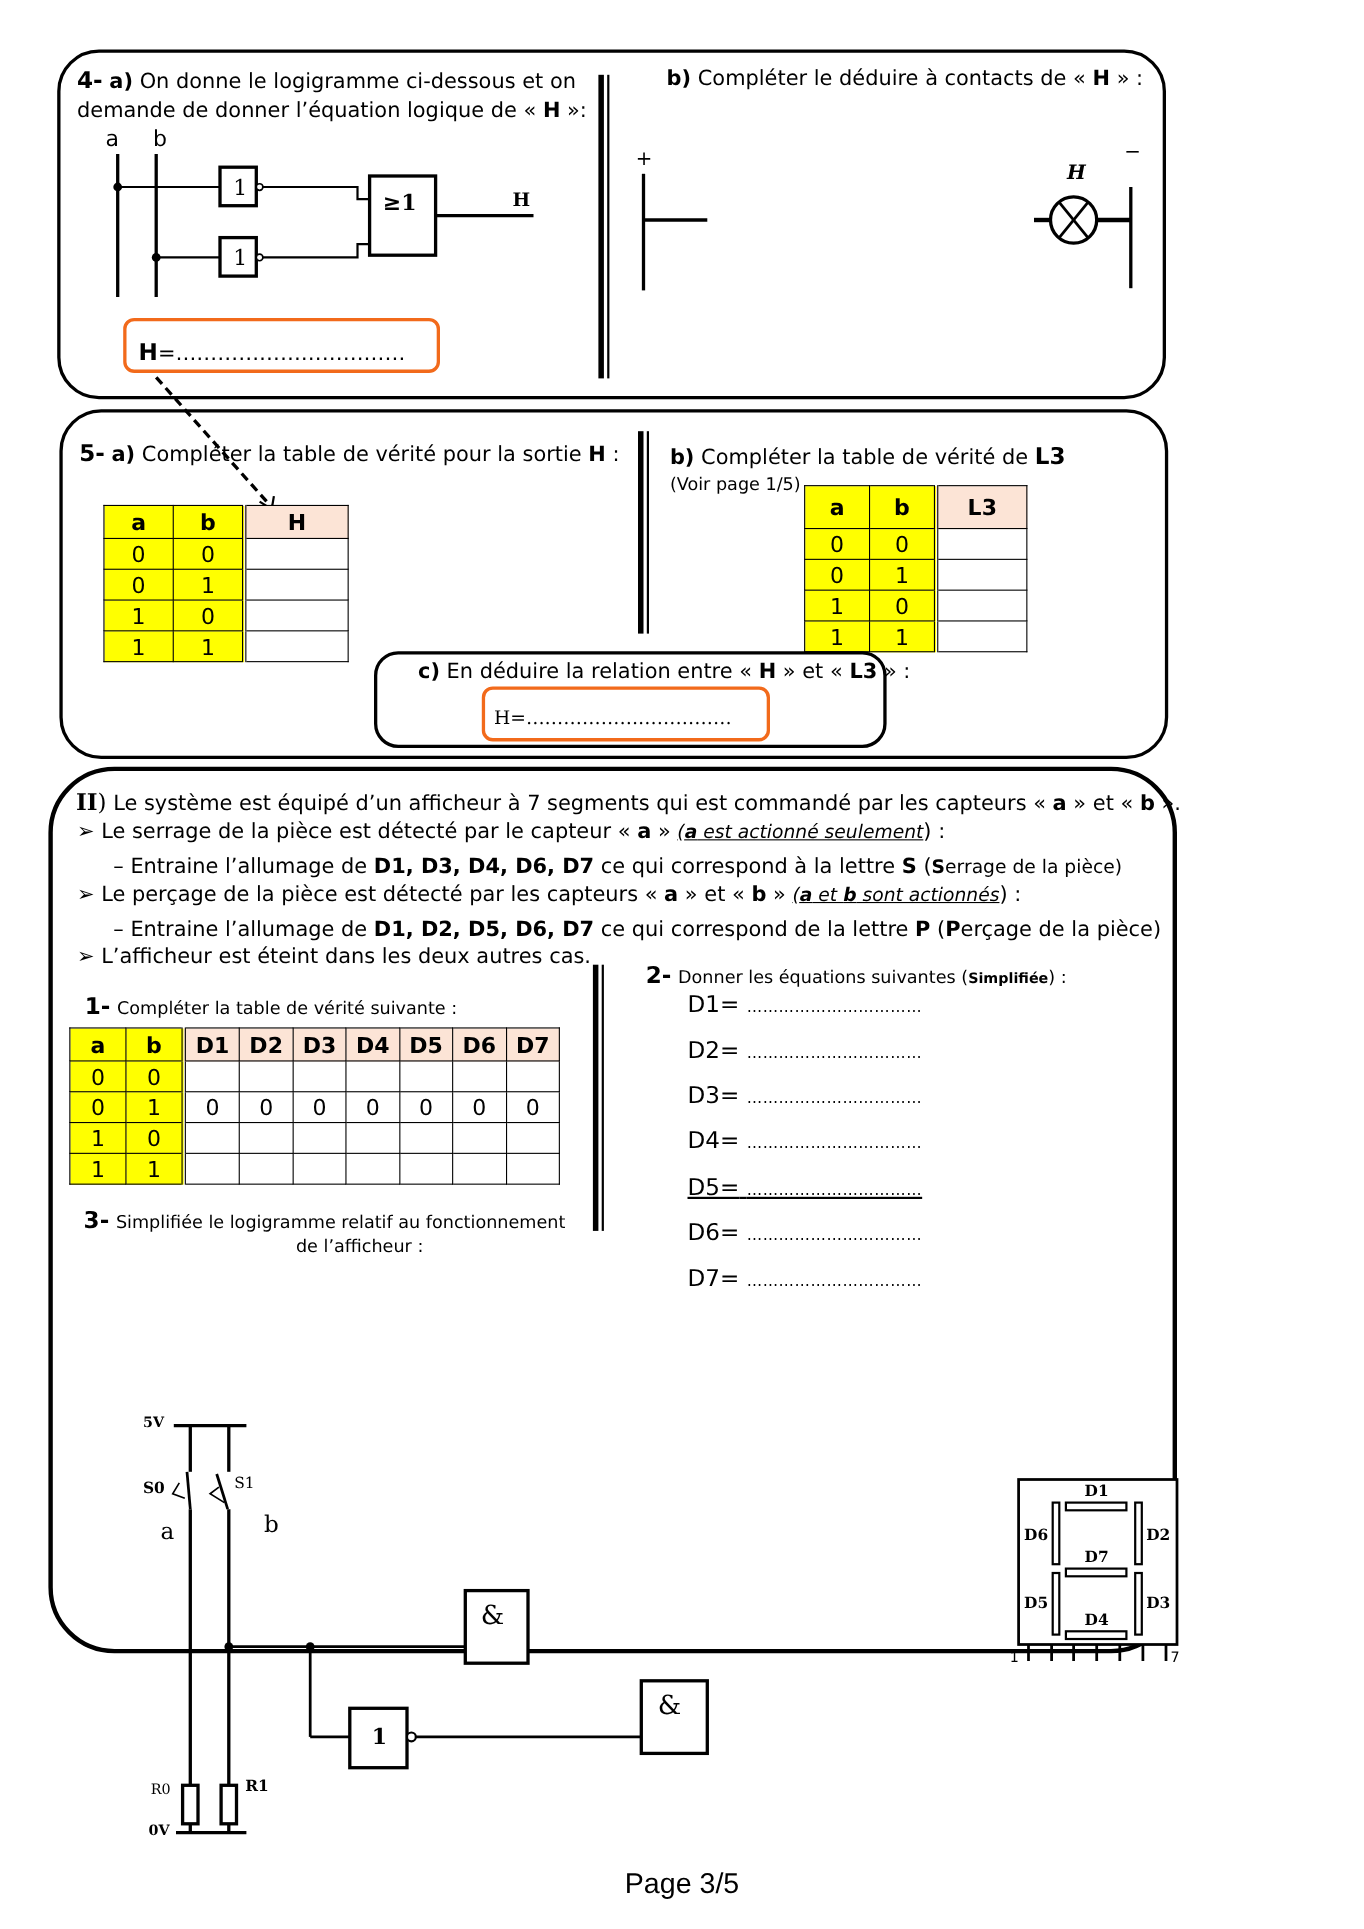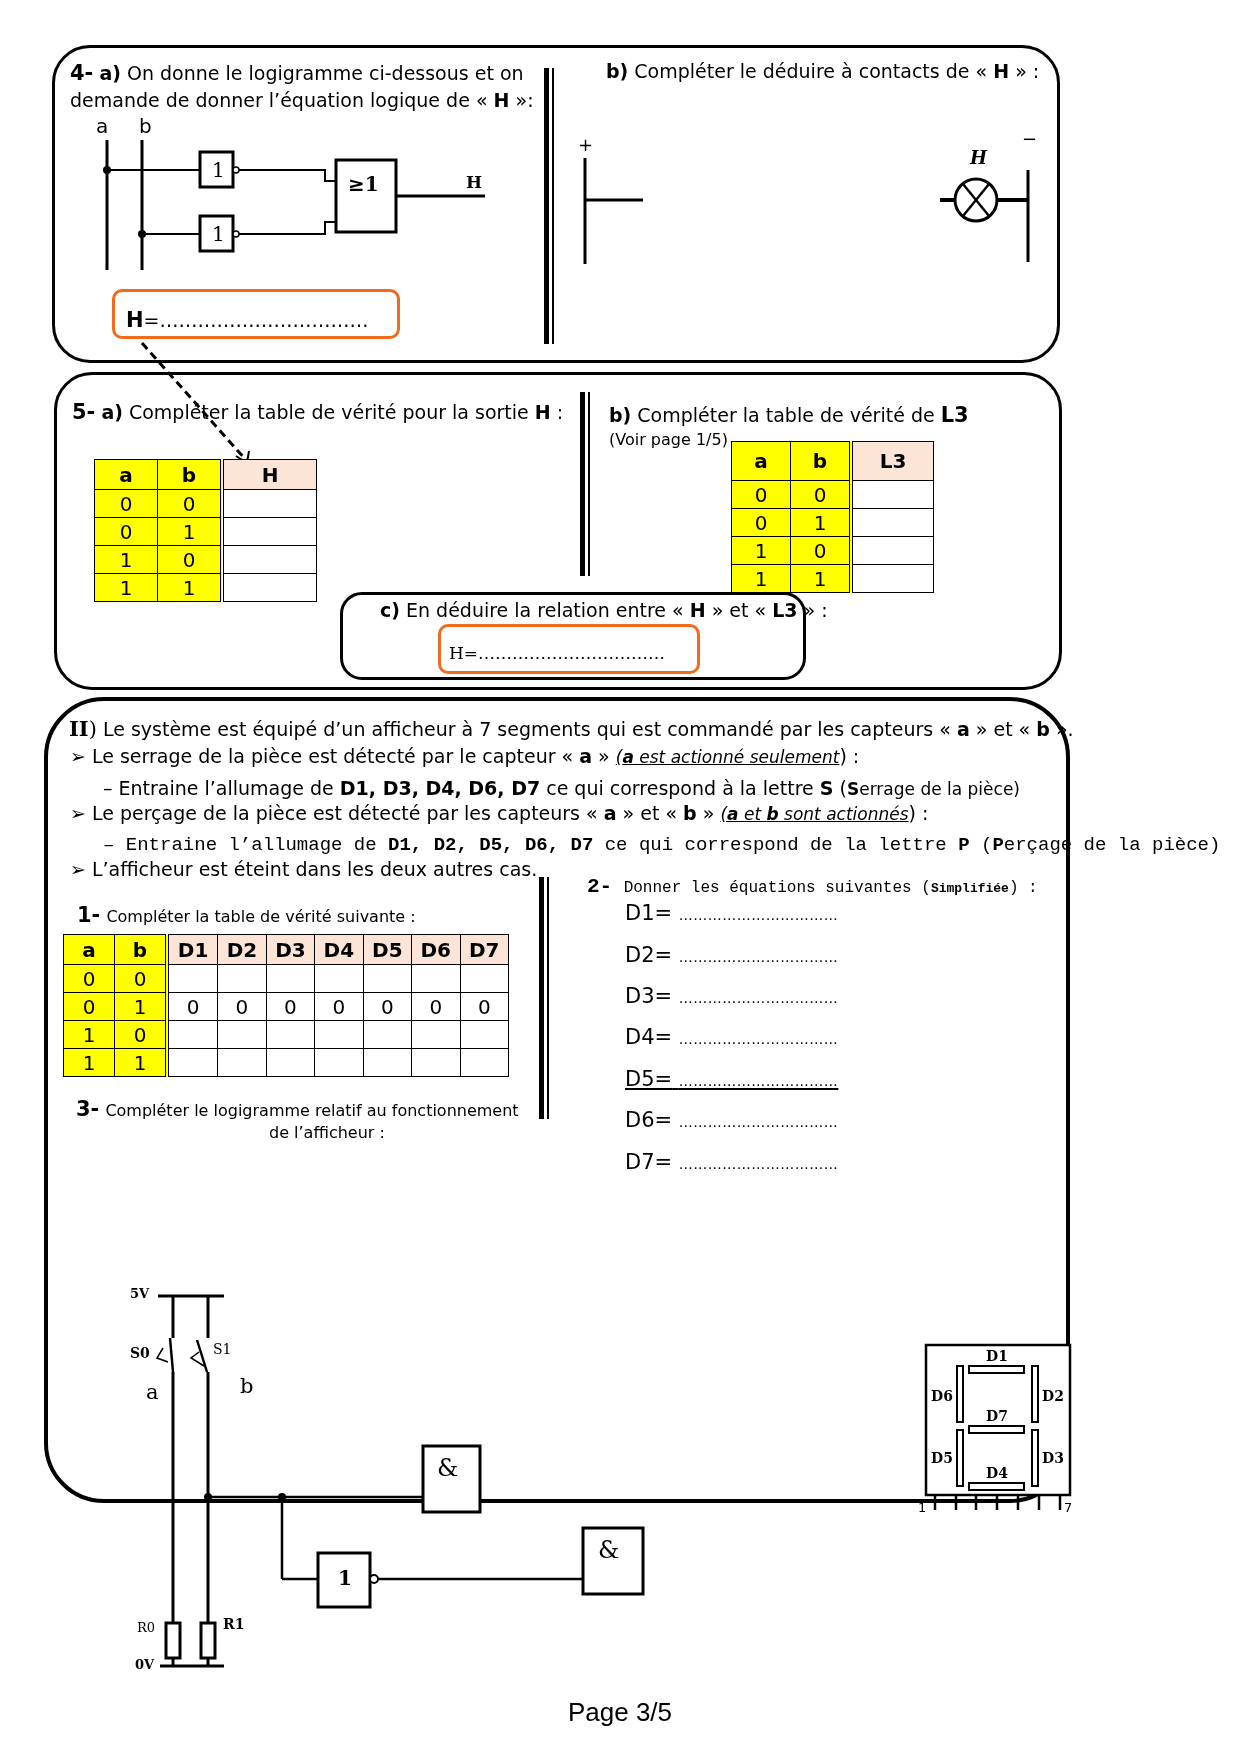--- a/index.html
+++ b/index.html
@@ -178,21 +178,21 @@
 </div>
 
 <div class="abs txt" style="left:103px;top:776px;">
   <span>– </span><span>Entraine l’allumage de </span><b>D1, D3, D4, D6, D7</b><span> ce qui correspond à la lettre </span><b>S</b><span> (</span><b style="font-size:17px">S</b><span style="font-size:17px">errage de la pièce)</span>
 </div>
 
 <div class="abs txt" style="left:70px;top:801px;">
   <span>➢ </span><span>Le perçage de la pièce est détecté par les capteurs « </span><b>a</b><span> » et « </span><b>b</b><span> » </span><i style="font-size:17px;text-decoration:underline;">(<b>a</b><span> et </span><b>b</b><span> sont actionnés</span></i><span>) :</span>
 </div>
 
-<div class="abs txt" style="left:103px;top:833px;font-family:Liberation Mono, monospace;">
+<div class="abs txt" style="left:103px;top:833px;">
   <span>– </span><span>Entraine l’allumage de </span><b>D1, D2, D5, D6, D7</b><span> ce qui correspond de la lettre </span><b>P</b><span> (</span><b>P</b><span>erçage de la pièce)</span>
 </div>
 
 <div class="abs txt" style="left:70px;top:857px;">
   <span>➢ </span><span>L’afficheur est éteint dans les deux autres cas.</span>
 </div>
 
 <div class="abs txt" style="left:77px;top:903px;">
   <b style="font-size:21px">1-</b> <span class="sm">Compléter la table de vérité suivante :</span>
 </div>
@@ -252,34 +252,34 @@
         <td></td>
         <td></td>
         <td></td>
         <td></td>
   </tr>
 </tbody>
   </table>
 
 <div class="vbar" style="left:539px;top:877px;height:242px;"></div>
 
-<div class="abs txt" style="left:587px;top:875px;font-family:Liberation Mono, monospace;">
+<div class="abs txt" style="left:587px;top:875px;">
   <b style="font-size:21px">2-</b> <span class="sm">Donner les équations suivantes (</span><b style="font-size:13px">Simplifiée</b><span class="sm">) :</span>
 </div>
 
 <div class="eq" style="left:625px;top:901px;"><span>D1=</span> <span class="d">……………………………</span></div>
 <div class="eq" style="left:625px;top:943px;"><span>D2=</span> <span class="d">……………………………</span></div>
 <div class="eq" style="left:625px;top:984px;"><span>D3=</span> <span class="d">……………………………</span></div>
 <div class="eq" style="left:625px;top:1025px;"><span>D4=</span> <span class="d">……………………………</span></div>
 <div class="eq" style="left:625px;top:1067px;text-decoration:underline;"><span>D5=</span> <span class="d">……………………………</span></div>
 <div class="eq" style="left:625px;top:1108px;"><span>D6=</span> <span class="d">……………………………</span></div>
 <div class="eq" style="left:625px;top:1150px;"><span>D7=</span> <span class="d">……………………………</span></div>
 
 <div class="abs txt" style="left:76px;top:1097px;">
-  <b style="font-size:21px">3-</b> <span class="sm">Compléter le logigramme relatif au fonctionnement</span>
+  <b style="font-size:21px">3-</b> <span class="sm">Simplifiée le logigramme relatif au fonctionnement</span>
 </div>
 <div class="abs sm" style="left:269px;top:1123px;">de l’afficheur :</div>
 
 <svg style="left:0;top:0;" width="700" height="1754">
   <line x1="158" y1="1296" x2="224" y2="1296" stroke="#000" stroke-width="3"></line>
   <line x1="173" y1="1296" x2="173" y2="1338" stroke="#000" stroke-width="3"></line>
   <line x1="208" y1="1296" x2="208" y2="1338" stroke="#000" stroke-width="3"></line>
   <line x1="170" y1="1338" x2="173" y2="1372" stroke="#000" stroke-width="2.5"></line>
   <line x1="197" y1="1340" x2="207" y2="1372" stroke="#000" stroke-width="2.5"></line>
   <polyline points="163,1348 157,1358 168,1362" fill="none" stroke="#000" stroke-width="1.5"></polyline>

